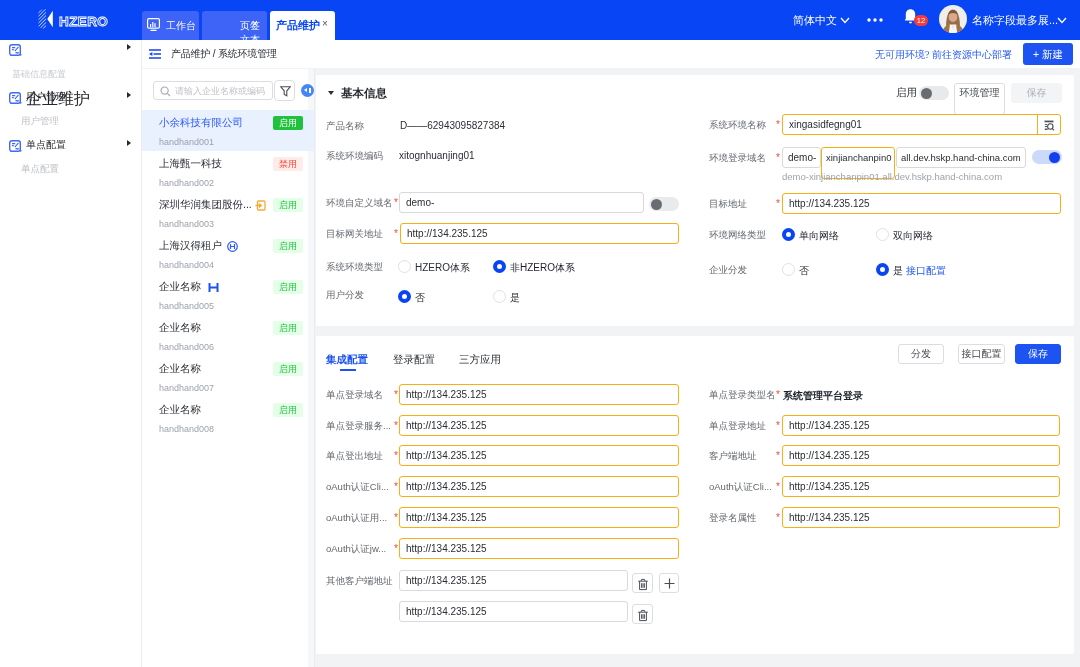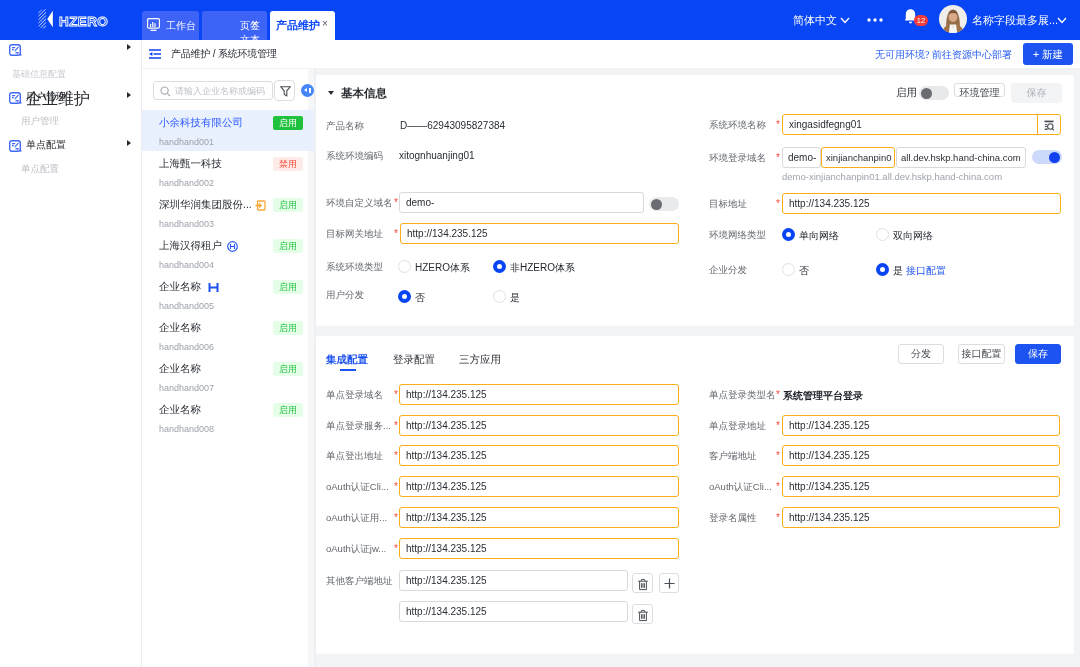--- a/index.html
+++ b/index.html
@@ -216,21 +216,21 @@
 </div>
 
 <div class="abs" style="left:316px;top:75px;width:758px;height:251px;background:#fff;border-radius:2px;">
 
   <div class="abs" style="left:12px;top:16px;width:0;height:0;border-top:4.5px solid #2A2E35;border-left:3px solid transparent;border-right:3px solid transparent;"></div>
   <div class="abs" style="left:25px;top:11px;font-size:11.5px;font-weight:600;color:#24272C;">基本信息</div>
   <div class="abs" style="left:580px;top:11px;font-size:10.5px;color:#2A2E35;">启用</div>
   <div class="toggle" style="left:603px;top:11px;background:#E8E9EB;">
       <div class="knob" style="left:2px;background:#696C71;"></div>
     </div>
-  <div class="btn" style="left:638px;top:8px;width:51px;height:14px;">环境管理</div>
+  <div class="btn" style="left:638px;top:8px;width:51px;height:32px;">环境管理</div>
   <div class="btn" style="left:695px;top:8px;width:51px;height:20px;background:#F3F4F6;border-color:#F3F4F6;color:#ABAFB8;">保存</div>
 
   <div class="lbl abs" style="left:10px;top:45px;">产品名称</div>
   <div class="abs" style="left:84px;top:45px;font-size:10px;color:#2A2E35;">D——62943095827384</div>
   <div class="lbl abs" style="left:10px;top:75px;">系统环境编码</div>
   <div class="abs" style="left:83px;top:75px;font-size:10px;color:#2A2E35;">xitognhuanjing01</div>
 
   <div class="lbl abs" style="left:10px;top:122px;">环境自定义域名</div>
   <div class="star abs" style="left:78px;top:122px;">*</div>
   <div class="inp" style="left:83px;top:117px;width:245px;height:21px;">demo-</div>
@@ -264,21 +264,21 @@
         <line x1="0.8" y1="6.6" x2="3" y2="6.6" stroke="#4A4F55" stroke-width="1"></line>
         <line x1="0.8" y1="9.2" x2="3.6" y2="9.2" stroke="#4A4F55" stroke-width="1.4"></line>
         <circle cx="6.3" cy="6.5" r="2.7" fill="none" stroke="#4A4F55" stroke-width="1.1"></circle>
         <line x1="8.3" y1="8.6" x2="10" y2="10.4" stroke="#4A4F55" stroke-width="1.2"></line>
       </svg>
   </div>
 
   <div class="lbl abs" style="left:393px;top:77px;">环境登录域名</div>
   <div class="star abs" style="left:460px;top:77px;">*</div>
   <div class="inp" style="left:466px;top:72px;width:39px;height:21px;padding-left:5px;">demo-</div>
-  <div class="inp warn" style="left:505px;top:72px;width:74px;height:21px;padding-left:4px;font-size:9.5px;">xinjianchanpin0</div>
+  <div class="inp warn" style="left:505px;top:72px;width:74px;height:32px;padding-left:4px;font-size:9.5px;">xinjianchanpin0</div>
   <div class="inp" style="left:580px;top:72px;width:130px;height:21px;padding-left:4px;font-size:9.5px;">all.dev.hskp.hand-china.com</div>
   <div class="toggle" style="left:716px;top:75px;background:#CDD9FB;">
       <div class="knob" style="left:17px;background:#1140EE;"></div>
     </div>
   <div class="abs" style="left:466px;top:96px;font-size:9.5px;color:#9DA3AB;">demo-xinjianchanpin01.all.dev.hskp.hand-china.com</div>
 
   <div class="lbl abs" style="left:393px;top:123px;">目标地址</div>
   <div class="star abs" style="left:460px;top:123px;">*</div>
   <div class="inp warn" style="left:466px;top:118px;width:279px;height:21px;">http://134.235.125</div>
 

